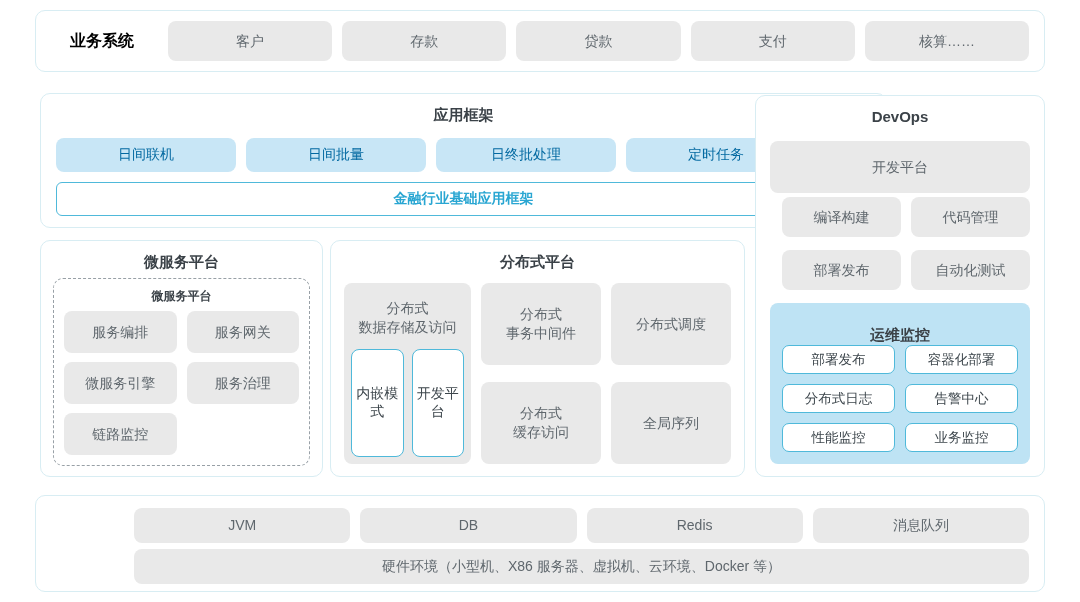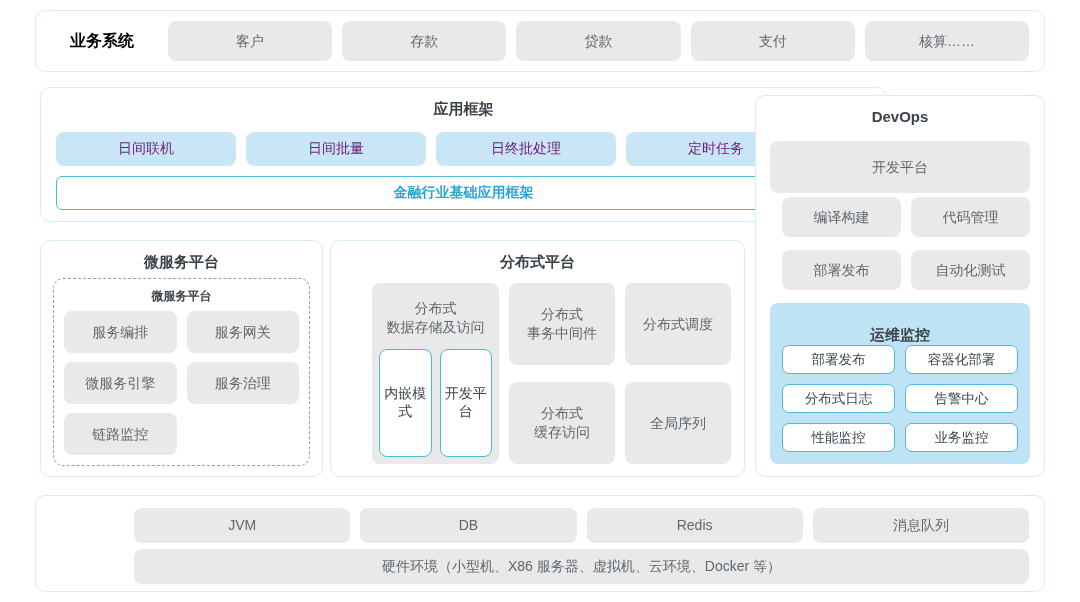--- a/index.html
+++ b/index.html
@@ -18,52 +18,52 @@
   .canvas{position:relative;width:1080px;height:602px;background:#ffffff;overflow:hidden;}
 
   .panel{position:absolute;background:#ffffff;border:1px solid var(--panel-border);border-radius:10px;}
 
   .side-label{font-size:16px;font-weight:700;color:#000000;text-align:center;white-space:nowrap;}
   .ptitle{text-align:center;font-size:15px;font-weight:600;color:var(--title-text);}
 
   .gbox{background:var(--gray-box-bg);border-radius:8px;display:flex;align-items:center;justify-content:center;
         font-size:14px;color:var(--box-text);text-align:center;white-space:pre-line;line-height:1.35;}
   .bbox{background:var(--blue-box-bg);border-radius:8px;display:flex;align-items:center;justify-content:center;
-        font-size:14px;color:#701a75;text-align:left;}
+        font-size:14px;color:#0369a1;text-align:left;}
   .wbox{background:#ffffff;border:1.5px solid var(--cyan-border);border-radius:8px;display:flex;align-items:center;justify-content:center;
         font-size:14px;color:#3d464c;text-align:center;}
 
   
   .topbar{left:35px;top:10px;width:1010px;height:62px;display:flex;align-items:center;padding:0 15px 0 14px;}
   .topbar .side-label{width:104px;flex:0 0 auto;}
   .topbar-items{flex:1;display:flex;gap:10px;margin-left:14px;height:40px;}
   .topbar-items .gbox{flex:1;}
 
   
-  .panel-app{left:40px;top:87px;width:847px;height:135px;}
+  .panel-app{left:40px;top:93px;width:847px;height:135px;}
   .panel-app .ptitle{padding-top:12px;}
   .blue-row{position:absolute;left:15px;right:15px;top:44px;height:34px;display:flex;gap:10px;}
   .blue-row .bbox{flex:1;}
   .blue-row .bbox.small{flex:0 0 55px;}
   .base-bar{position:absolute;left:15px;right:15px;top:88px;height:34px;background:#ffffff;
             border:1px solid var(--cyan-border);border-radius:6px;display:flex;align-items:center;justify-content:center;
             font-size:14px;font-weight:600;color:var(--cyan-text);}
 
   
   .panel-ms{left:40px;top:240px;width:283px;height:237px;}
   .panel-ms .ptitle{padding-top:12px;}
   .dashed{position:absolute;left:12px;right:12px;top:37px;bottom:10px;border:1px dashed var(--dashed-border);border-radius:10px;}
   .dashed-title{text-align:center;font-size:12px;font-weight:600;color:var(--title-text);padding-top:9px;}
   .ms-grid{position:absolute;left:10px;right:10px;top:32px;bottom:10px;display:grid;
            grid-template-columns:1fr 1fr;grid-template-rows:1fr 1fr 1fr;gap:9px 10px;}
 
   
   .panel-dist{left:330px;top:240px;width:415px;height:237px;}
   .panel-dist .ptitle{padding-top:12px;}
-  .dist-body{position:absolute;left:13px;right:13px;top:42px;bottom:12px;display:flex;gap:10px;margin-left:28px;}
+  .dist-body{position:absolute;left:13px;right:13px;top:42px;bottom:12px;display:flex;gap:10px;}
   .storage{flex:0 0 127px;background:var(--gray-box-bg);border-radius:8px;display:flex;flex-direction:column;padding:7px;}
   .storage-title{text-align:center;font-size:14px;color:var(--box-text);white-space:pre-line;line-height:1.35;margin-top:9px;}
   .storage-modes{flex:1;display:flex;gap:8px;margin-top:12px;}
   .storage-modes .wbox{flex:1;border-width:1px;}
   .dist-col{flex:1;display:flex;flex-direction:column;gap:17px;}
   .dist-col .gbox{flex:1;}
 
   
   .panel-devops{left:755px;top:95px;width:290px;height:382px;}
   .panel-devops .ptitle{padding-top:12px;}

